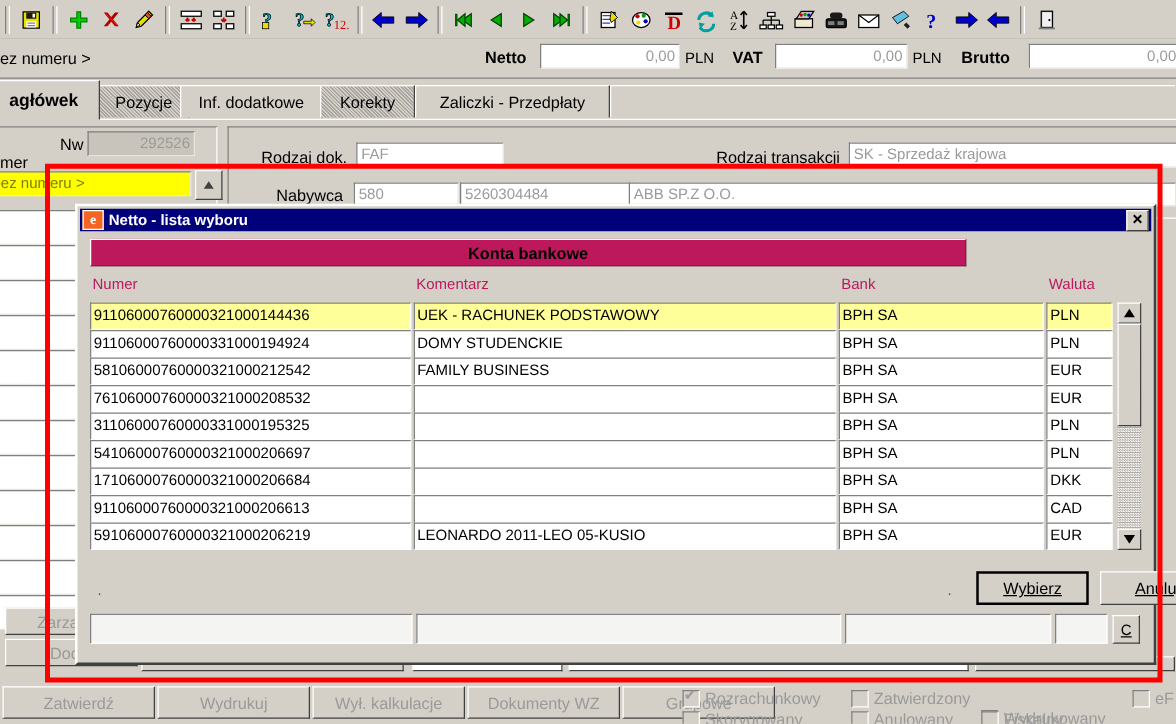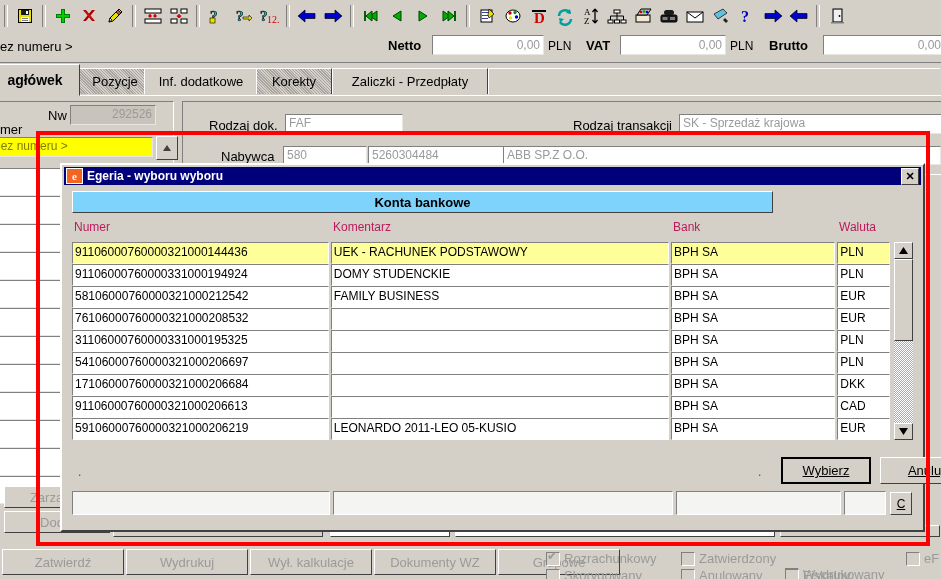--- a/index.html
+++ b/index.html
@@ -117,21 +117,21 @@
              justify-content:center; color:#fff; font-weight:bold; font-size:11px;
              font-family:"Liberation Serif", serif; line-height: 1; }
   #closebtn { position: absolute; right: 2px; top: 1px; width: 16px; height: 15px;
               background:#d4d0c8;
               border-top:1px solid #fff; border-left:1px solid #fff;
               border-right:1px solid #404040; border-bottom:1px solid #404040;
               display:flex; align-items:center; justify-content:center;
               font-size:11px; font-weight:bold; line-height:1; }
 
   #dlgtitle { position: absolute; left: 10px; top: 26px; width: 701px; height: 22px;
-              background: #7dd3fc;
+              background: #be185d;
               border-top:1px solid #fff; border-left:1px solid #fff;
               border-right:1px solid #404040; border-bottom:1px solid #404040;
               display:flex; align-items:center; justify-content:center;
               font-size:13px; font-weight:bold; box-sizing:border-box; }
 
   #colhdr { position: absolute; left: 10px; top: 53px; width: 841px; height: 20px; }
   #colhdr span { position:absolute; font-size:12px; color:#be185d; top:2px; }
 
   #gridwrap { position: absolute; left: 10px; top: 77px; width: 841px; height: 372px; }
   .grow { position: absolute; left: 0; width: 820px; height: 22px; display:flex; }
@@ -536,21 +536,21 @@
     <div class="chkwrap" style="left:785px; top:21px;">
       <span class="chk"></span>
       <span>Fiskalny</span>
     </div>
   </div>
 
   <div id="dlg">
 
     <div id="titlebar">
       <div id="appicon">e</div>
-      <div class="tt">Egeria - wyboru wyboru</div>
+      <div class="tt">Netto - lista wyboru</div>
       <div id="closebtn">✕</div>
     </div>
 
     <div id="dlgtitle">Konta bankowe</div>
 
     <div id="colhdr">
       <span style="left:2px;">Numer</span>
       <span style="left:261px;">Komentarz</span>
       <span style="left:601px;">Bank</span>
       <span style="left:767px;">Waluta</span>

